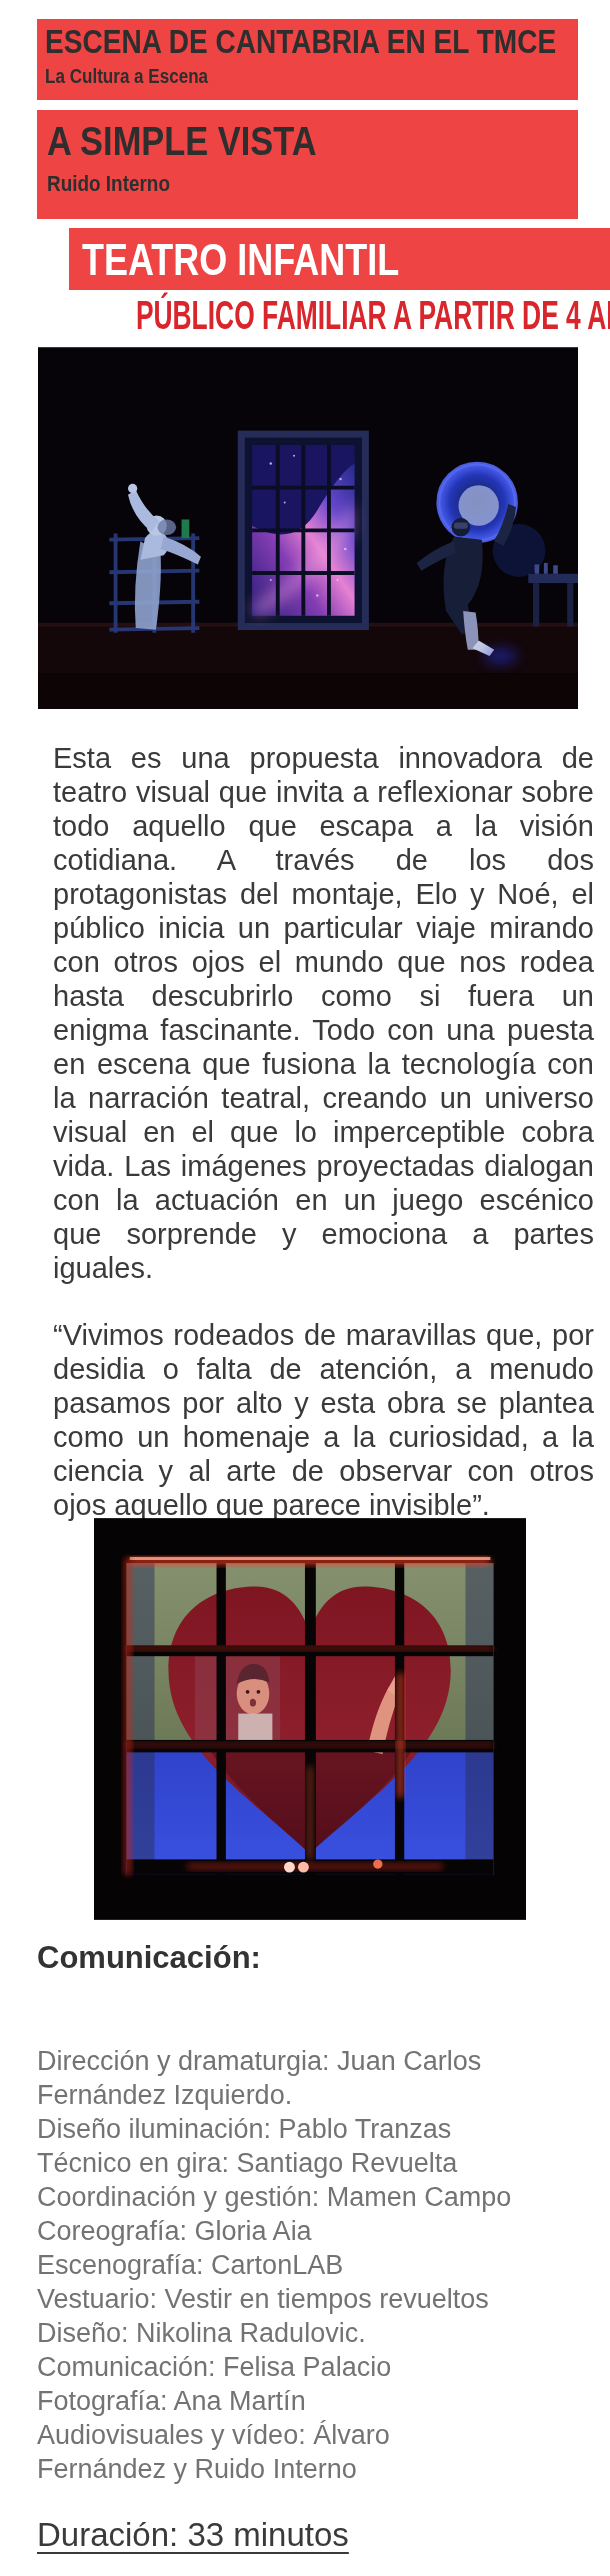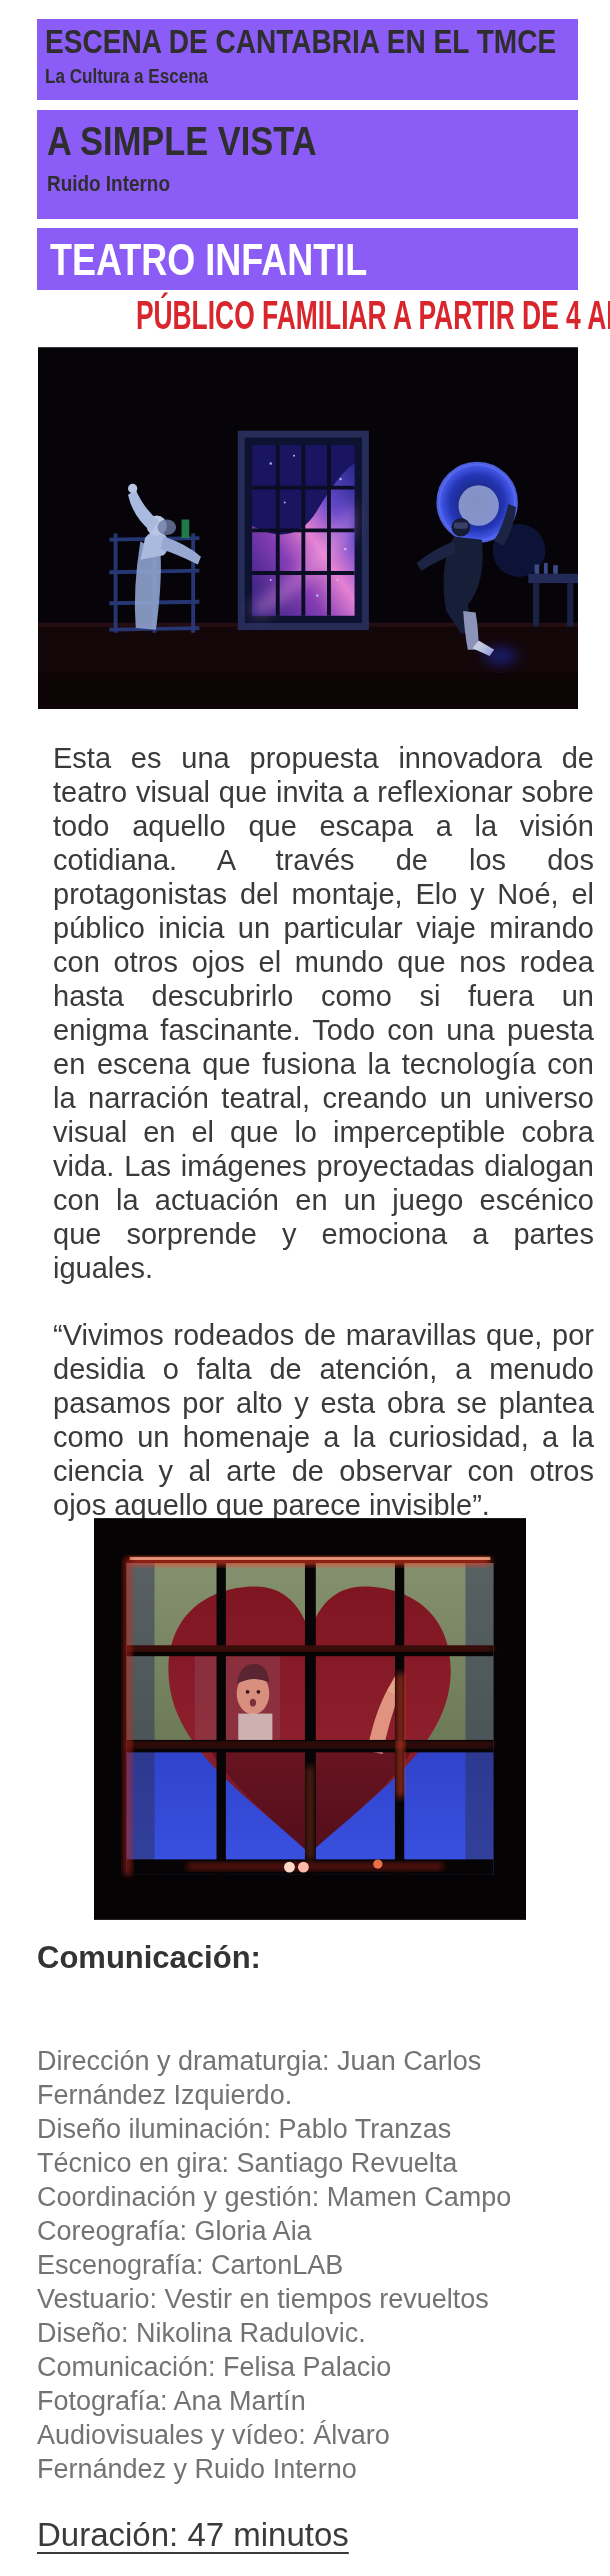--- a/index.html
+++ b/index.html
@@ -4,34 +4,34 @@
 <style>
   html,body { margin:0; padding:0; }
   body {
     width:611px; height:2576px; position:relative;
     background:#ffffff;
     font-family:"Liberation Sans", sans-serif;
     overflow:hidden;
   }
   .banner {
     position:absolute; left:37px; width:541px;
-    background:#8b5cf6; color:#2e2e2e; overflow:hidden; box-sizing:border-box;
+    background:#ef4444; color:#2e2e2e; overflow:hidden; box-sizing:border-box;
   }
   .condensed {
     display:inline-block; white-space:nowrap; transform-origin:left top;
   }
   #banner-program { top:18.6px; height:81px; padding:5.4px 0 0 7.8px; }
   .b1-title  { font-size:33px; font-weight:bold; line-height:36px; transform:scaleX(.85); }
   .b1-sub    { font-size:19.4px; font-weight:bold; line-height:22px; margin-top:5.4px; transform:scaleX(.88); }
 
   #banner-show { top:110px; height:109px; padding:10px 0 8px 10px; }
   .b2-title  { font-size:40px; font-weight:bold; line-height:42px; transform:scaleX(.86); }
   .b2-sub    { font-size:22px; font-weight:bold; line-height:24px; margin-top:10px; transform:scaleX(.86); }
 
-  #banner-genre { top:228px; height:62px; padding:7.8px 0 0 13px; color:#ffffff; }
+  #banner-genre { top:228px; height:62px; padding:7.8px 0 0 13px; color:#ffffff;margin-left:32px; }
   .b3-title  { font-size:45px; font-weight:bold; line-height:48px; transform:scaleX(.80); }
 
   .audience {
     position:absolute; top:294px; left:0; width:611px; text-align:center;
     color:#D9252C; font-weight:bold; font-size:40px; line-height:42px;
   }
   .audience span { display:inline-block; white-space:nowrap; transform:scaleX(.66); transform-origin:center top; }
 
   .photo { position:absolute; display:block; }
   #photo1 { left:38px;  top:347px;  }
@@ -267,14 +267,14 @@
 Coordinación y gestión: Mamen Campo
 Coreografía: Gloria Aia
 Escenografía: CartonLAB
 Vestuario: Vestir en tiempos revueltos
 Diseño: Nikolina Radulovic.
 Comunicación: Felisa Palacio
 Fotografía: Ana Martín
 Audiovisuales y vídeo: Álvaro
 Fernández y Ruido Interno</div>
 
-<div class="duration">Duración: 47 minutos</div>
+<div class="duration">Duración: 33 minutos</div>
 
 
 </body></html>

